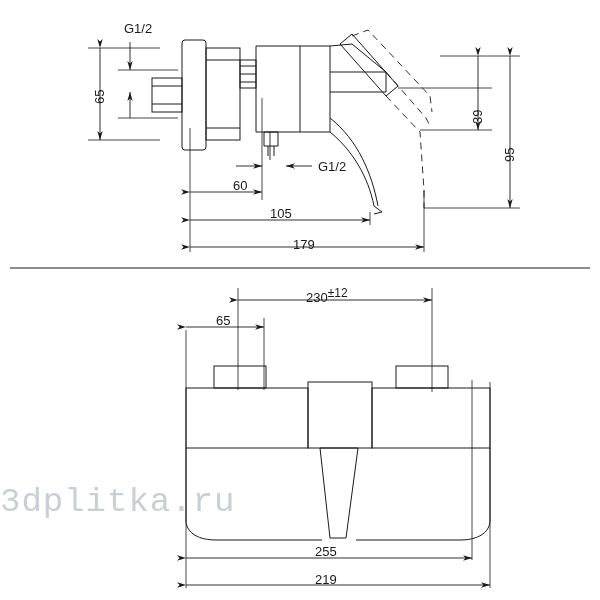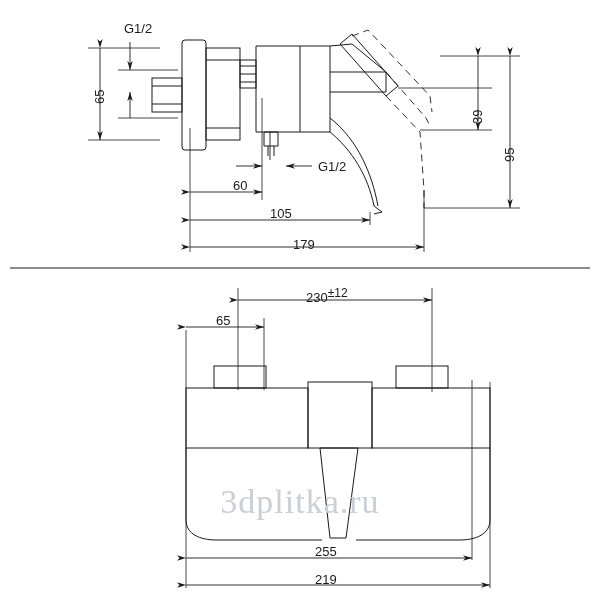--- a/index.html
+++ b/index.html
@@ -22,25 +22,25 @@
   #drawing {
     position: absolute;
     left: 0;
     top: 0;
   }
   .wm {
     position: absolute;
     left: 0;
     top: 483px;
     width: 600px;
-    text-align: center;
+    text-align: left;
     font-size: 34px;
     letter-spacing: 1px;
     color: #c9cfd6;
-    font-family: Liberation Serif, serif;
+    font-family: Liberation Mono, monospace;
     user-select: none;
     pointer-events: none;
   }
   .lbl {
     position: absolute;
     font-family: "Liberation Sans", sans-serif;
     font-size: 13px;
     color: #1a1a1a;
     white-space: nowrap;
   }

